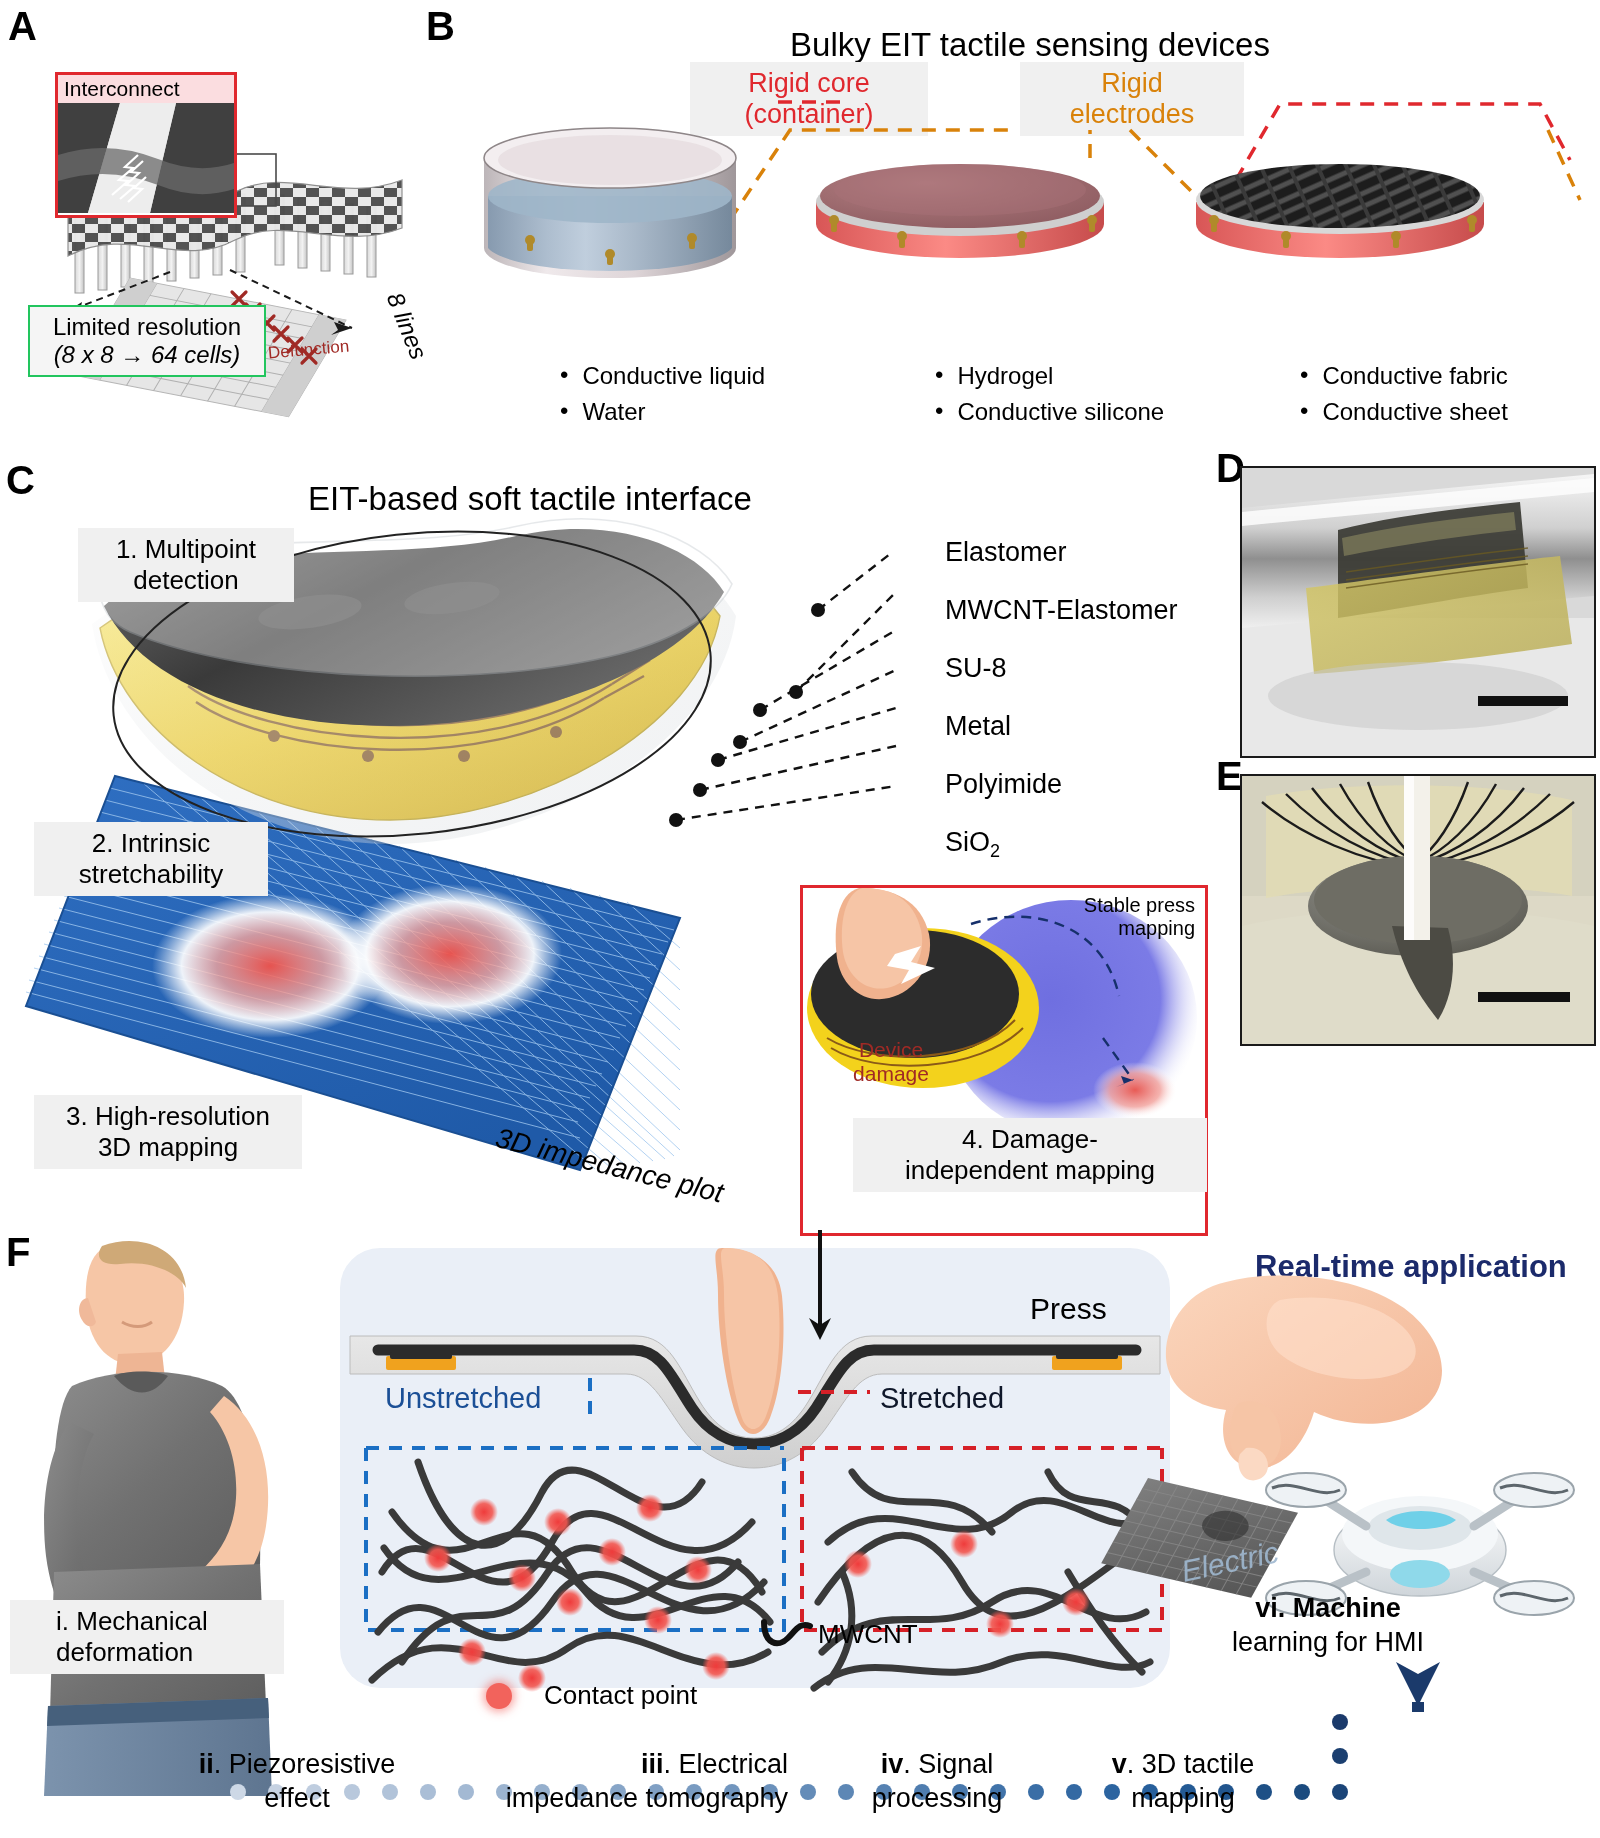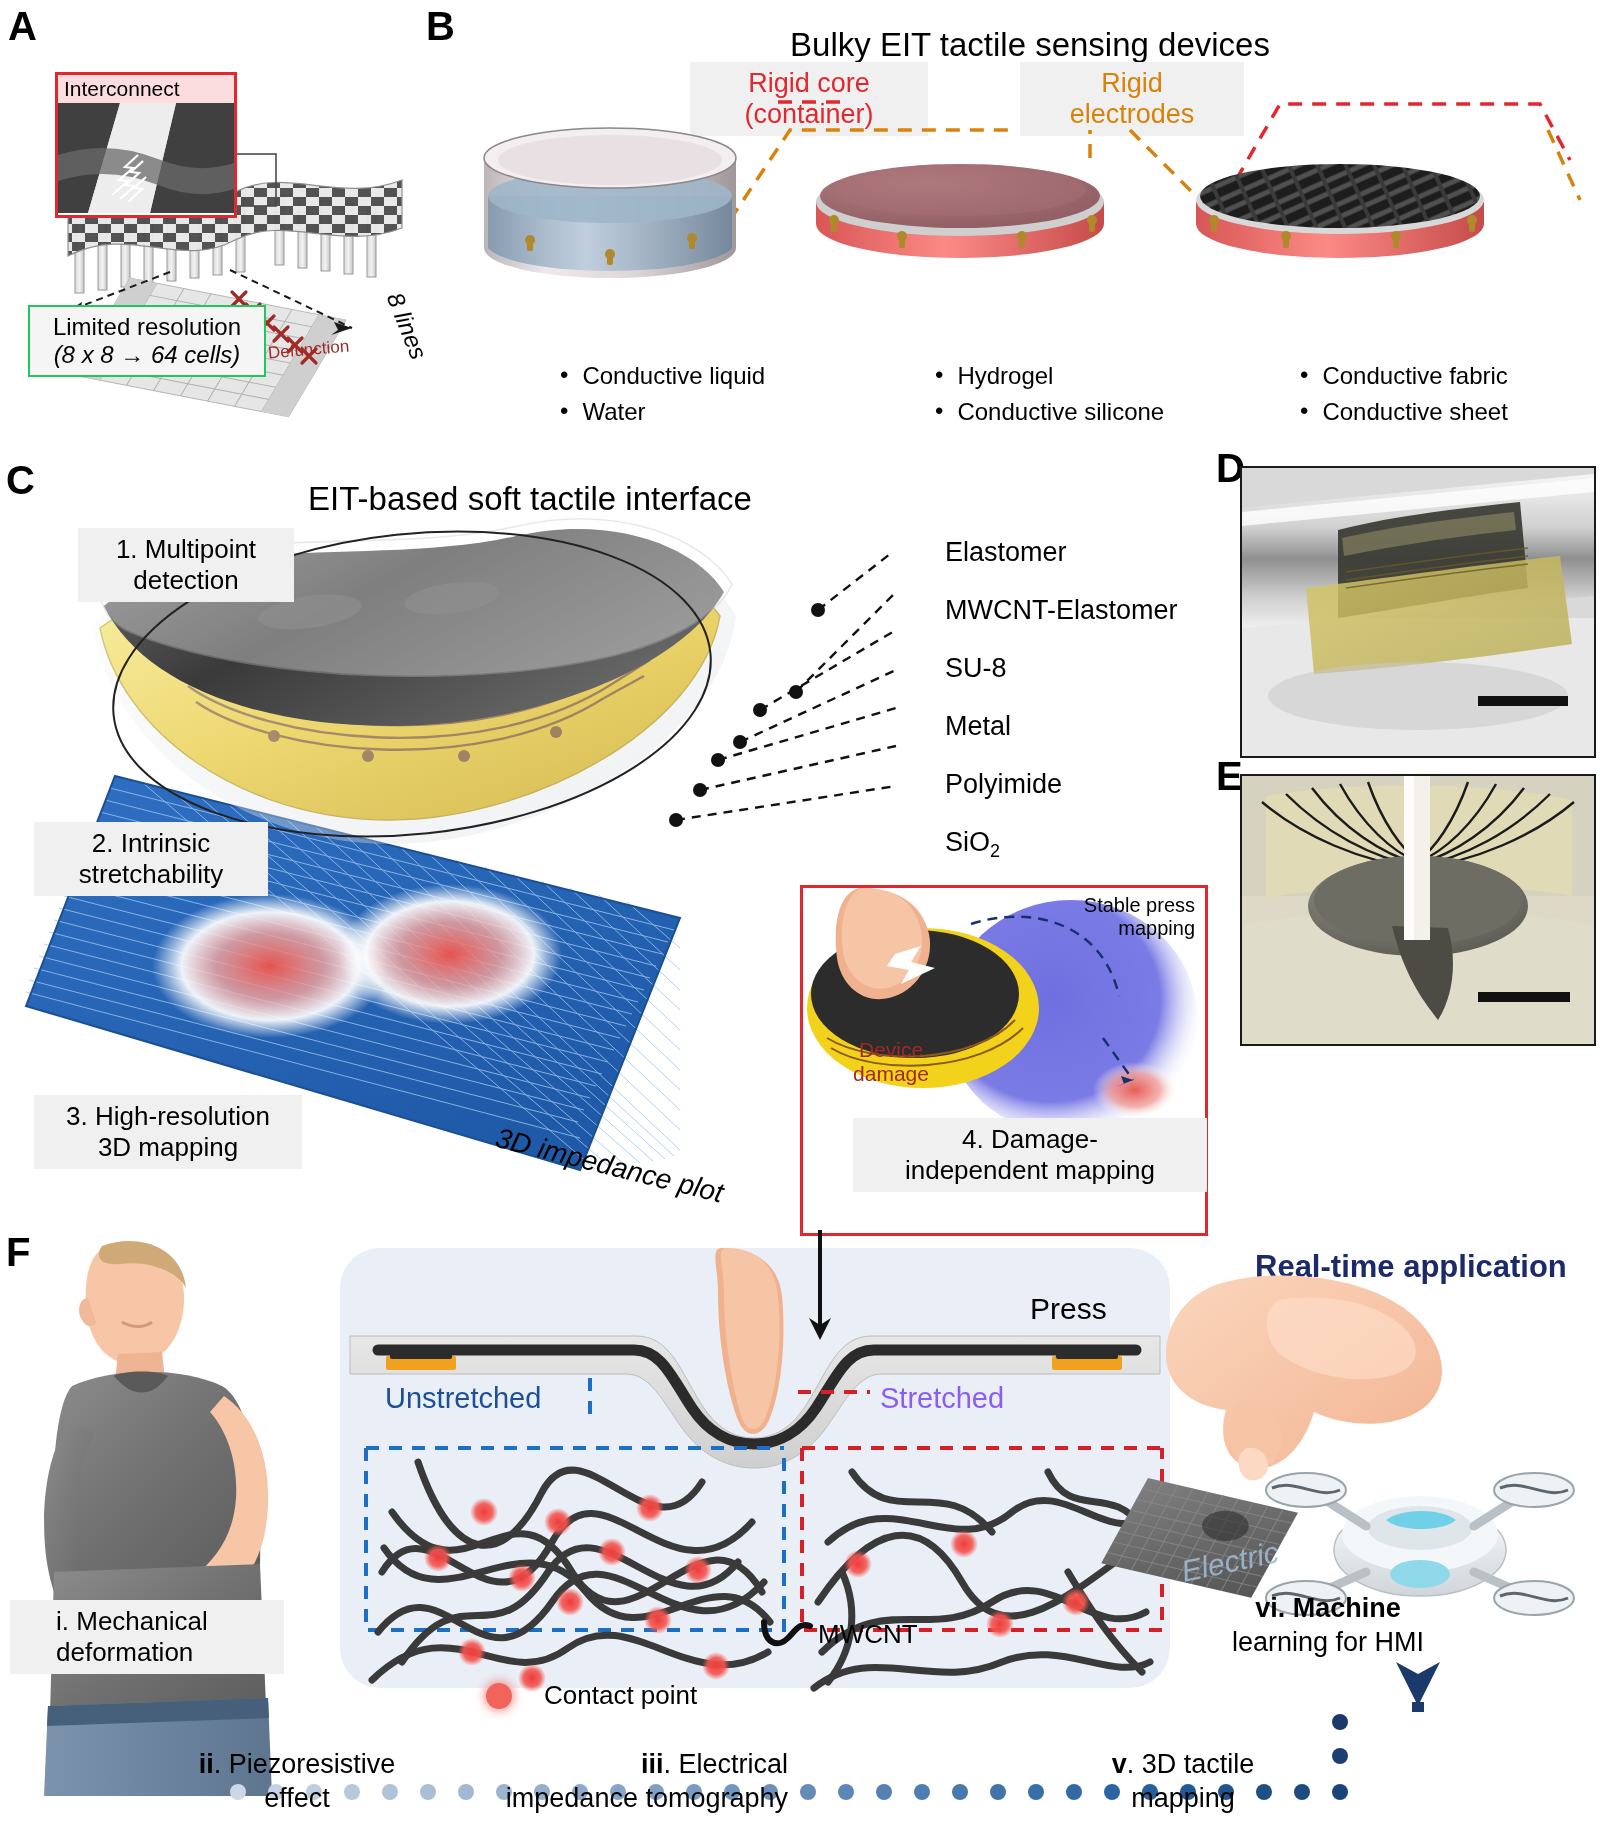--- a/index.html
+++ b/index.html
@@ -573,21 +573,21 @@
 
     <g stroke="#111" stroke-width="4" fill="none">
       <path d="M470 -48 L470 50"></path>
     </g>
     <path d="M470 62 l-11 -22 l11 7 l11 -7 z" fill="#111"></path>
   </svg>
 
   <div class="abs" style="left:1030px;top:1292px;font-size:30px;">Press</div>
 
   <div class="abs" style="left:385px;top:1382px;font-size:29px;color:#1b4f96;">Unstretched</div>
-  <div class="abs" style="left:880px;top:1382px;font-size:29px;color:#8b5cf6;">Stretched</div>
+  <div class="abs" style="left:880px;top:1382px;font-size:29px;color:#0f172a;">Stretched</div>
 
   <svg class="abs" style="left:350px;top:1370px;" width="810" height="300">
     <g fill="none" stroke="#1b6fc4" stroke-width="4" stroke-dasharray="13 10">
       <path d="M240 8 L240 48"></path>
       <path d="M16 78 L16 260 L434 260 L434 78"></path>
       <path d="M16 78 L434 78"></path>
     </g>
     <g fill="none" stroke="#d62027" stroke-width="4" stroke-dasharray="13 10">
       <path d="M448 22 L520 22"></path>
       <path d="M452 78 L452 260 L812 260 L812 78"></path>
@@ -767,18 +767,22 @@
   </svg>
 
   <div class="abs" style="left:172px;top:1748px;width:250px;text-align:center;font-size:27px;line-height:1.25;">
     <div><b>ii</b><span>. Piezoresistive</span></div>
     <div>effect</div>
   </div>
   <div class="abs" style="left:468px;top:1748px;width:320px;text-align:right;font-size:27px;line-height:1.25;">
     <div><b>iii</b><span>. Electrical</span></div>
     <div>impedance tomography</div>
   </div>
+  <div class="abs" style="left:832px;top:1748px;width:210px;text-align:center;font-size:27px;line-height:1.25;">
+    <div><b>iv</b><span>. Signal</span></div>
+    <div>processing</div>
+  </div>
   <div class="abs" style="left:1068px;top:1748px;width:230px;text-align:center;font-size:27px;line-height:1.25;">
     <div><b>v</b><span>. 3D tactile</span></div>
     <div>mapping</div>
   </div>
 
 </div>
 
 </body></html>

